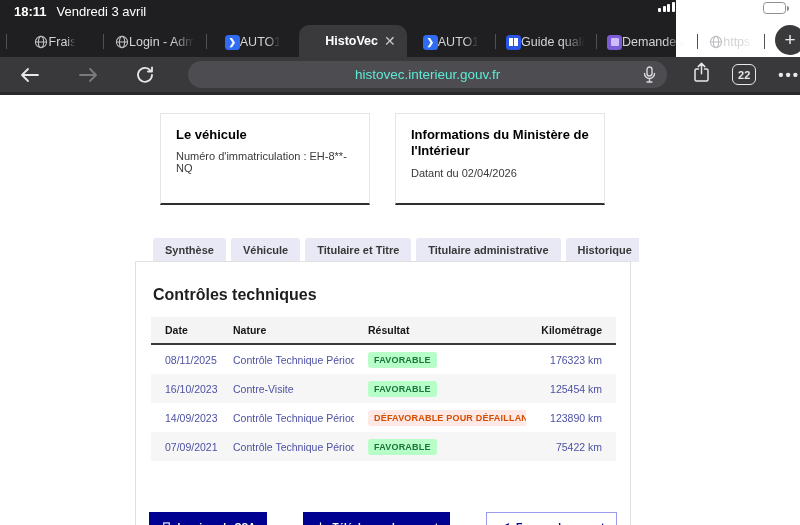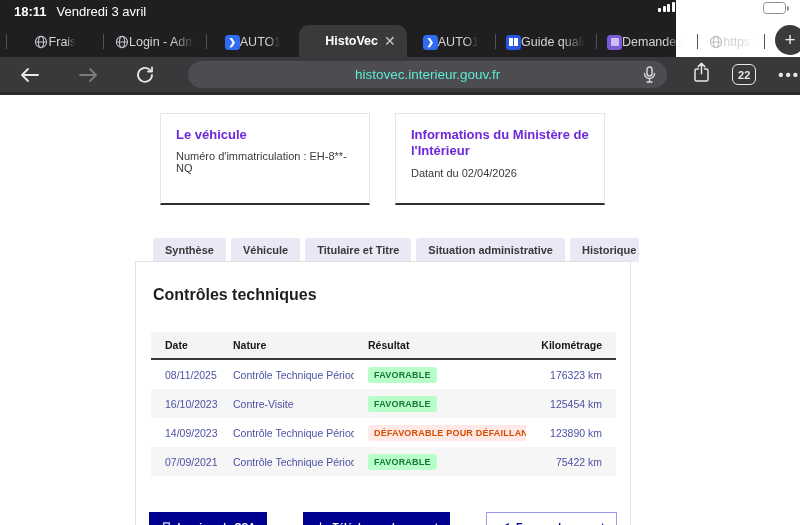--- a/index.html
+++ b/index.html
@@ -78,35 +78,35 @@
     justify-content:center; }
   .dots { color:#e8e8ea; font-size:15px; letter-spacing:2px; font-weight:700; }
   .under-strip { position:absolute; left:0; top:92px; width:800px; height:3px; background:#29292b; }
 
   
   .page { position:absolute; left:0; top:95px; width:800px; height:430px; background:#fff; }
 
   .cards-row { position:absolute; left:160px; top:18px; display:flex; gap:25px; }
   .card { width:210px; height:92px; background:#fff; border:1px solid #e5e5e5;
     border-bottom:2.5px solid #2f2f2f; padding:13px 15px; }
-  .card-title { color:#6d28d9; font-size:13px; font-weight:700; line-height:1.25;
+  .card-title { color:#000000; font-size:13px; font-weight:700; line-height:1.25;
     margin-bottom:7px; }
   .card-body { color:#3a3a3a; font-size:11px; }
 
   .tabs-wrap { position:absolute; left:143px; top:142px; width:496px; height:25px;
     overflow:hidden; display:flex; align-items:flex-end; padding-left:10px; gap:5px; }
   .ptab { flex:0 0 auto; background:#e9e9f6; color:#383838; font-size:11px; font-weight:700;
     padding:6px 12px 6px; border-radius:3px 3px 0 0; white-space:nowrap; }
 
   .panel { position:absolute; left:135px; top:166px; width:496px; height:400px;
     border:1px solid #e0e0e0; background:#fff; }
   .section-title { position:absolute; left:17px; top:24px; color:#1e1e1e; font-size:16px;
     font-weight:700; }
 
-  .table { position:absolute; left:15px; top:70px; width:465px; font-size:10.5px; }
+  .table { position:absolute; left:15px; top:55px; width:465px; font-size:10.5px; }
   .t-head { display:grid; grid-template-columns:68px 135px 172px 1fr; height:28px;
     background:#f4f4f4; border-bottom:2px solid #3a3a3a; align-items:center;
     color:#161616; font-weight:700; }
   .t-row { display:grid; grid-template-columns:68px 135px 172px 1fr; height:29px;
     align-items:center; color:#4d51a3; }
   .t-row.alt { background:#f6f6f6; }
   .cell { padding-left:14px; white-space:nowrap; overflow:hidden; }
   .cell.num { text-align:right; padding-right:14px; padding-left:0; }
   .badge { display:inline-block; font-size:9px; font-weight:700; padding:3px 6px;
     border-radius:3px; letter-spacing:.2px; }
@@ -261,21 +261,21 @@
       <div class="card">
         <div class="card-title">Informations du Ministère de l'Intérieur</div>
         <div class="card-body">Datant du 02/04/2026</div>
       </div>
     </div>
 
     <div class="tabs-wrap">
       <div class="ptab">Synthèse</div>
       <div class="ptab">Véhicule</div>
       <div class="ptab">Titulaire et Titre</div>
-      <div class="ptab">Situation administrative</div>
+      <div class="ptab">Titulaire administrative</div>
       <div class="ptab">Historique</div>
 
     </div>
 
     <div class="panel">
       <div class="section-title">Contrôles techniques</div>
 
       <div class="table">
         <div class="t-head">
           <span class="cell">Date</span>

